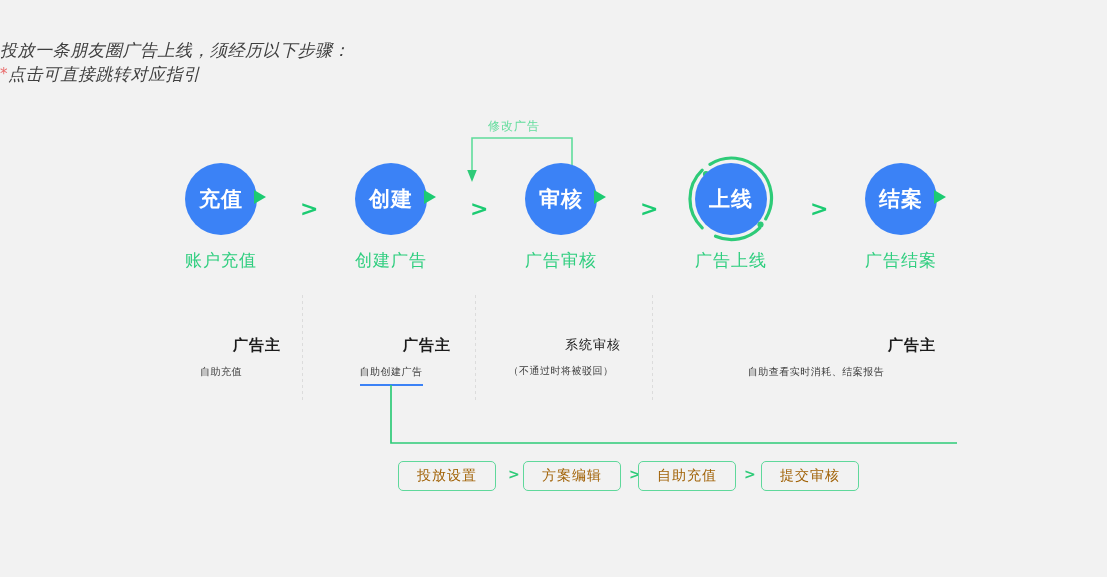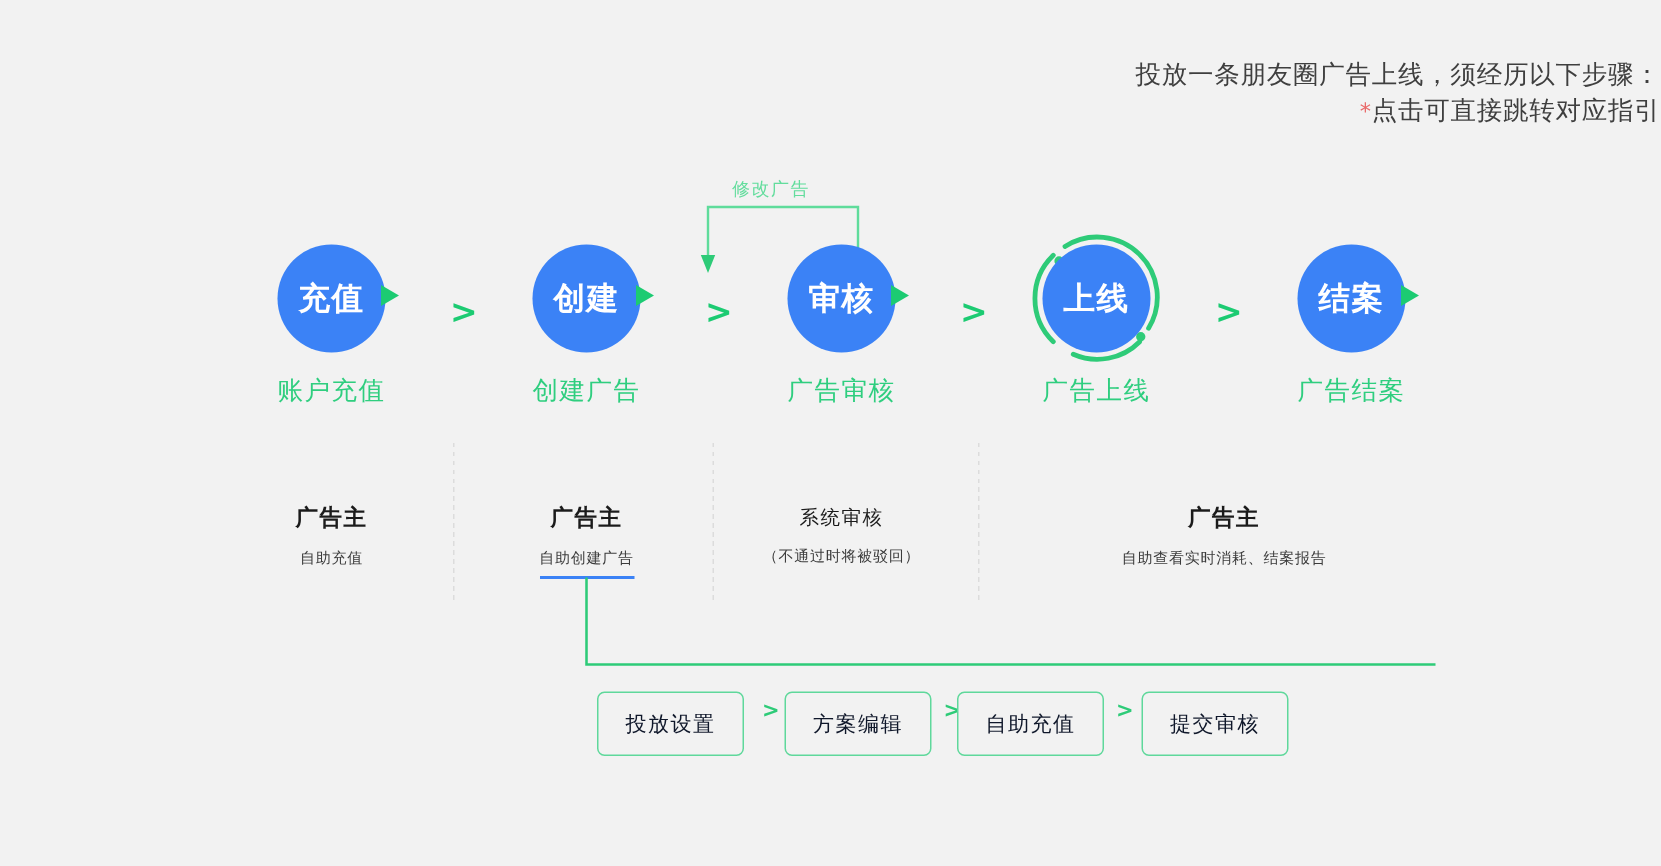--- a/index.html
+++ b/index.html
@@ -9,28 +9,29 @@
     font-family:"DejaVu Sans","Liberation Sans",sans-serif;
     position:relative;
     overflow:hidden;
     color:#333;
   }
   .stage{position:absolute;inset:0;}
 
   
   .heading{
     position:absolute;top:38px;left:0;width:100%;
-    text-align:right;
+    text-align:left;
     line-height:24px;
+    font-style:italic;
   }
   .heading .line1{
     font-size:17px;color:#3f3f3f;letter-spacing:.5px;
   }
   .heading .line2{
-    font-size:17px;color:#3f3f3f;letter-spacing:.5px;padding-left:48px;
+    font-size:17px;color:#3f3f3f;letter-spacing:.5px;
   }
   .heading .star{color:#e96a6a;font-size:15px;vertical-align:top;}
 
   
   .steps{position:absolute;top:163px;left:0;width:100%;height:110px;}
   .step{
     position:absolute;top:0;width:120px;text-align:center;
   }
   .bubble-wrap{
     position:relative;width:72px;height:72px;margin:0 auto;
@@ -75,38 +76,38 @@
   }
 
   
   .vdiv{
     position:absolute;top:295px;width:1px;height:106px;
     background:repeating-linear-gradient(to bottom,#dcdcdc 0 3px,transparent 3px 6px);
   }
 
   
   .role{position:absolute;text-align:center;}
-  .role .who{font-size:15px;font-weight:700;color:#1b1b1b;letter-spacing:1px;}
+  .role .who{font-size:15px;font-weight:700;color:#1b1b1b;letter-spacing:1px;text-align:right;}
   .role .what{margin-top:10px;font-size:10px;color:#3c3c3c;letter-spacing:.5px;white-space:nowrap;}
   .role .what.ul{
     display:inline-block;padding-bottom:5px;
     border-bottom:2px solid #3b82f6;
   }
 
   
   .connector{position:absolute;left:0;top:380px;width:1107px;height:80px;}
 
   
   .pills{position:absolute;top:461px;left:0;width:100%;height:30px;}
   .pill{
-    position:absolute;top:0;height:43px;
+    position:absolute;top:0;height:30px;
     border:1px solid #5fd89b;border-radius:5px;
     background:#f2f2f2;
     display:flex;align-items:center;justify-content:center;
-    font-size:14px;color:#0f172a;letter-spacing:1px;
+    font-size:14px;color:#a16207;letter-spacing:1px;
     box-sizing:border-box;
   }
   .pchev{
     position:absolute;top:5px;
     font-size:14px;font-weight:700;color:#2ecb78;
   }
 </style>
 </head>
 <body>
 

